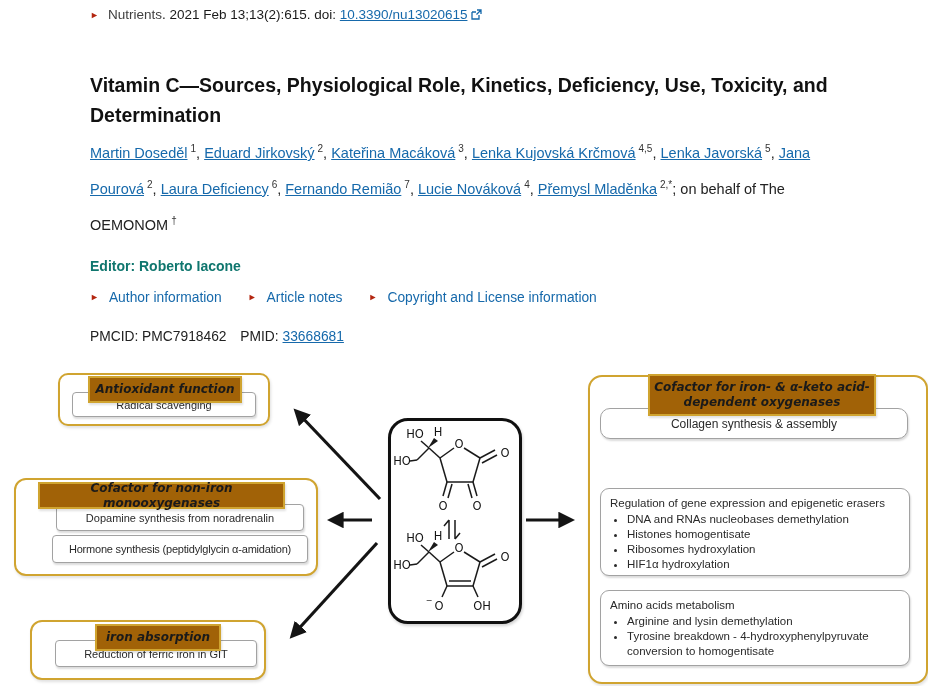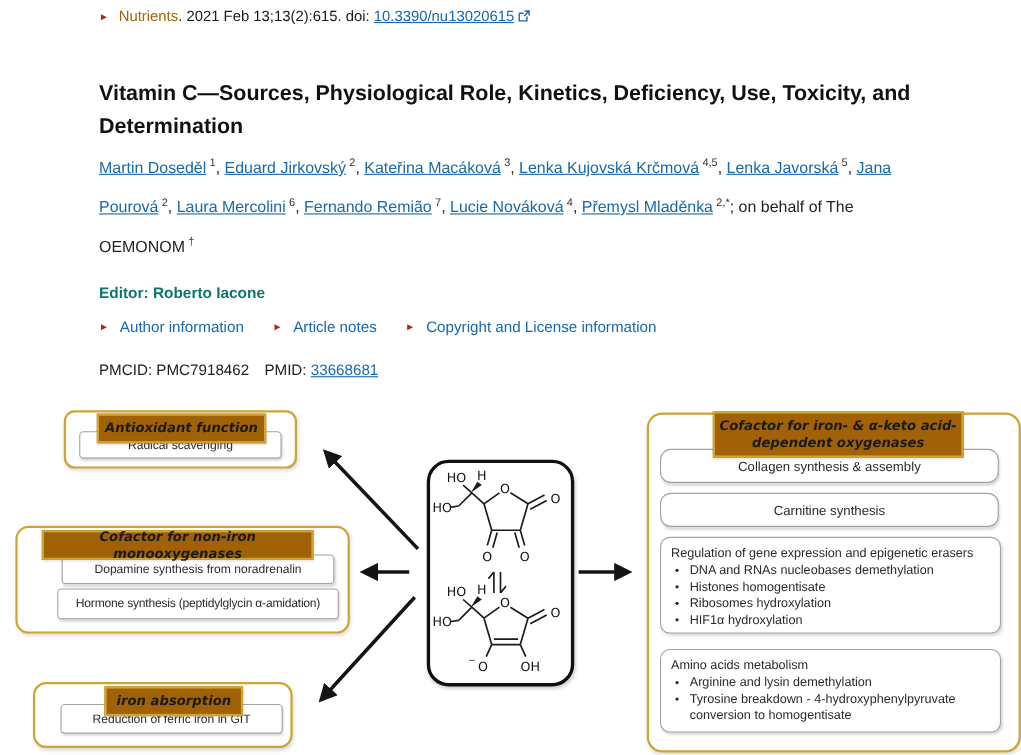--- a/index.html
+++ b/index.html
@@ -3,21 +3,21 @@
 <meta charset="utf-8">
 <style>
   html,body{margin:0;padding:0;}
   body{
     width:928px;height:686px;position:relative;background:#ffffff;
     font-family:"Liberation Sans", sans-serif;color:#1a1a1a;overflow:hidden;
   }
   
   .citation{position:absolute;top:7px;left:90px;font-size:13.5px;white-space:nowrap;}
   .tri{color:#b3250f;font-size:9px;margin-right:9px;position:relative;top:-1px;}
-  .link{color:#a16207;text-decoration:none;cursor:pointer;text-align:right;}
+  .link{color:#404040;text-decoration:none;cursor:pointer;text-align:right;}
   .ulink{color:#1669ab;text-decoration:underline;cursor:pointer;}
   .ext-icon{display:inline-block;margin-left:4px;position:relative;top:1px;}
   .article-title{
     position:absolute;top:57px;left:90px;width:758px;
     font-size:19.5px;font-weight:700;line-height:30px;color:#111;
   }
   .authors{position:absolute;top:133px;left:90px;width:756px;font-size:14.5px;line-height:31px;color:#222;}
   .authors sup{font-size:10px;margin-left:3px;color:#333;}
   .editor{position:absolute;top:258px;left:90px;font-size:14px;color:#0f766e;font-weight:bold;}
   .nav-row{position:absolute;top:290px;left:90px;font-size:13.8px;display:flex;gap:26px;}
@@ -71,21 +71,21 @@
 
 <h1 class="article-title">Vitamin C—Sources, Physiological Role, Kinetics, Deficiency, Use, Toxicity, and Determination</h1>
 
 <div class="authors">
   <a class="ulink">Martin Doseděl</a><sup>1</sup><span>, </span>
   <a class="ulink">Eduard Jirkovský</a><sup>2</sup><span>, </span>
   <a class="ulink">Kateřina Macáková</a><sup>3</sup><span>, </span>
   <a class="ulink">Lenka Kujovská Krčmová</a><sup>4,5</sup><span>, </span>
   <a class="ulink">Lenka Javorská</a><sup>5</sup><span>, </span>
   <a class="ulink">Jana Pourová</a><sup>2</sup><span>, </span>
-  <a class="ulink">Laura Mercolini</a><sup>6</sup><span>, </span>
+  <a class="ulink">Laura Deficiency</a><sup>6</sup><span>, </span>
   <a class="ulink">Fernando Remião</a><sup>7</sup><span>, </span>
   <a class="ulink">Lucie Nováková</a><sup>4</sup><span>, </span>
   <a class="ulink">Přemysl Mladěnka</a><sup>2,*</sup><span>; on behalf of The OEMONOM</span><sup>†</sup>
 </div>
 
 <div class="editor">Editor: Roberto Iacone</div>
 
 <div class="nav-row">
   <span class="nav-link">
     <span class="tri">►</span>
@@ -130,21 +130,20 @@
   <div class="fig-item" style="left:56px;top:156px;width:246px;height:25px;">Dopamine synthesis from noradrenalin</div>
   <div class="fig-item" style="left:52px;top:187px;width:254px;height:26px;letter-spacing:-0.2px;">Hormone synthesis (peptidylglycin α-amidation)</div>
 
   <div class="gold-box" style="left:30px;top:272px;width:232px;height:56px;"></div>
   <div class="fig-title" style="left:95px;top:260px;width:122px;height:23px;">iron absorption</div>
   <div class="fig-item" style="left:55px;top:292px;width:200px;height:25px;">Reduction of ferric iron in GIT</div>
 
   <div class="gold-box" style="left:588px;top:27px;width:336px;height:305px;border-radius:14px;"></div>
   <div class="fig-title" style="left:648px;top:10px;width:218px;height:38px;padding:0 3px;">Cofactor for iron- &amp; α-keto acid-dependent oxygenases</div>
   <div class="fig-item round" style="left:600px;top:60px;width:306px;height:29px;">Collagen synthesis &amp; assembly</div>
-  <div class="fig-item round" style="left:600px;top:100px;width:306px;height:29px;">Carnitine synthesis</div>
 
   <div class="fig-list" style="left:600px;top:140px;width:310px;height:88px;box-sizing:border-box;">
     <div>Regulation of gene expression and epigenetic erasers</div>
     <ul>
       <li>DNA and RNAs nucleobases demethylation</li>
       <li>Histones homogentisate</li>
       <li>Ribosomes hydroxylation</li>
       <li>HIF1α hydroxylation</li>
     </ul>
   </div>

